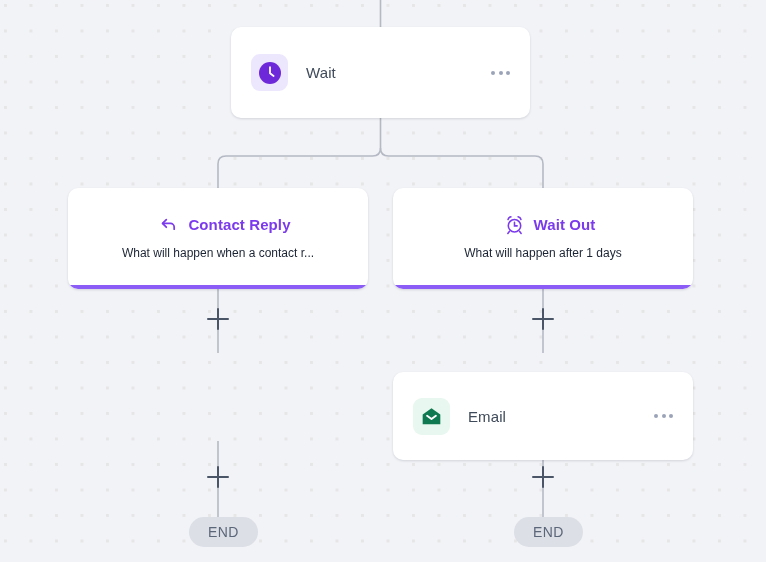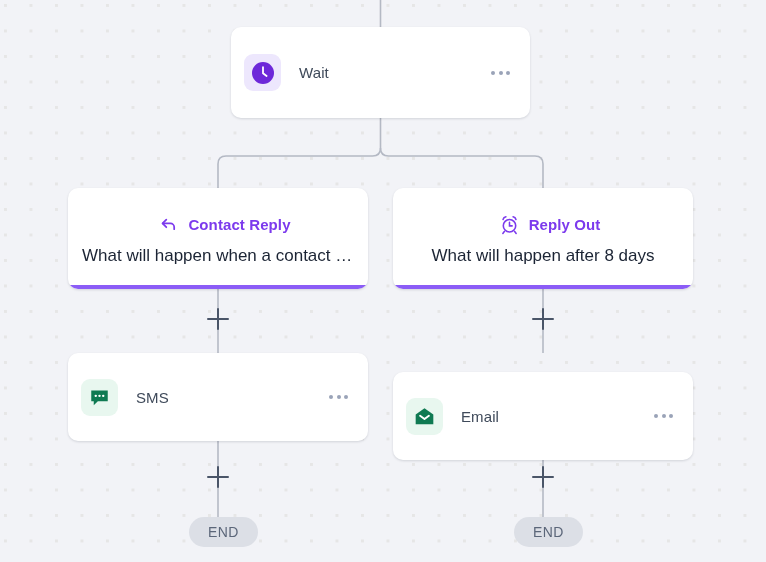--- a/index.html
+++ b/index.html
@@ -41,21 +41,21 @@
     position: absolute;
     background: #ffffff;
     border-radius: 10px;
     box-shadow: 0 1px 3px rgba(16,24,40,0.09), 0 1px 2px rgba(16,24,40,0.05);
   }
 
   
   .action-node {
     display: flex;
     align-items: center;
-    padding: 0 18px 0 13px;
+    padding: 0 18px 0 20px;
     box-sizing: border-box;
   }
   .action-icon {
     width: 37px;
     height: 37px;
     border-radius: 9px;
     display: flex;
     align-items: center;
     justify-content: center;
     flex: 0 0 auto;
@@ -101,21 +101,21 @@
     gap: 9px;
     color: #7c3aed;
     font-size: 15px;
     font-weight: bold;
     letter-spacing: 0.1px;
     margin-left: 13px;
   }
   .branch-head svg { display: block; }
   .branch-desc {
     margin-top: 11px;
-    font-size: 17px;
+    font-size: 12px;
     color: #1b2434;
     white-space: nowrap;
     overflow: hidden;
     text-overflow: ellipsis;
     padding: 0 14px;
   }
   .branch-bar {
     position: absolute;
     left: 0;
     right: 0;
@@ -219,47 +219,29 @@
       <svg width="21" height="21" viewBox="0 0 24 24">
         <g stroke="#7c3aed" stroke-width="1.8" fill="none" stroke-linecap="round">
           <circle cx="12" cy="13.4" r="7.1"></circle>
           <path d="M12 9.6 V13.6 H15"></path>
           <path d="M4.6 6.2 a4.2 4.2 0 0 1 3.3 -3.0"></path>
           <path d="M19.4 6.2 a4.2 4.2 0 0 0 -3.3 -3.0"></path>
           <path d="M6.1 20.1 L4.4 22.2"></path>
           <path d="M17.9 20.1 L19.6 22.2"></path>
         </g>
       </svg>
-      <span>Reply Out</span>
-    </div>
-    <div class="branch-desc">What will happen after 8 days</div>
+      <span>Wait Out</span>
+    </div>
+    <div class="branch-desc">What will happen after 1 days</div>
     <div class="branch-bar"></div>
   </div>
 
   <div class="plus" style="left:207px; top:308px;"></div>
   <div class="plus" style="left:532px; top:308px;"></div>
 
-  <div class="node action-node" style="left:68px; top:353px; width:300px; height:88px;">
-    <div class="action-icon icon-green">
-      <svg width="23" height="23" viewBox="0 0 24 24">
-        <path d="M3.4 4.6 h17.2 v11.4 h-10.3 l-4.3 4.2 v-4.2 h-2.6 z" fill="#0f7a52"></path>
-        <g fill="#ffffff">
-          <circle cx="8.1" cy="10.3" r="1.25"></circle>
-          <circle cx="12" cy="10.3" r="1.25"></circle>
-          <circle cx="15.9" cy="10.3" r="1.25"></circle>
-        </g>
-      </svg>
-    </div>
-    <span class="action-label">SMS</span>
-    <span class="kebab">
-      <i></i>
-      <i></i>
-      <i></i>
-    </span>
-  </div>
 
   <div class="node action-node" style="left:393px; top:372px; width:300px; height:88px;">
     <div class="action-icon icon-green">
       <svg width="23" height="23" viewBox="0 0 24 24">
         <path d="M2.8 9.8 L12 3.4 L21.2 9.8 V20.2 H2.8 Z" fill="#0f7a52"></path>
         <path d="M7.4 11.2 L12 14.6 L16.6 11.2" stroke="#ffffff" stroke-width="2" fill="none" stroke-linecap="round" stroke-linejoin="round"></path>
       </svg>
     </div>
     <span class="action-label">Email</span>
     <span class="kebab">

